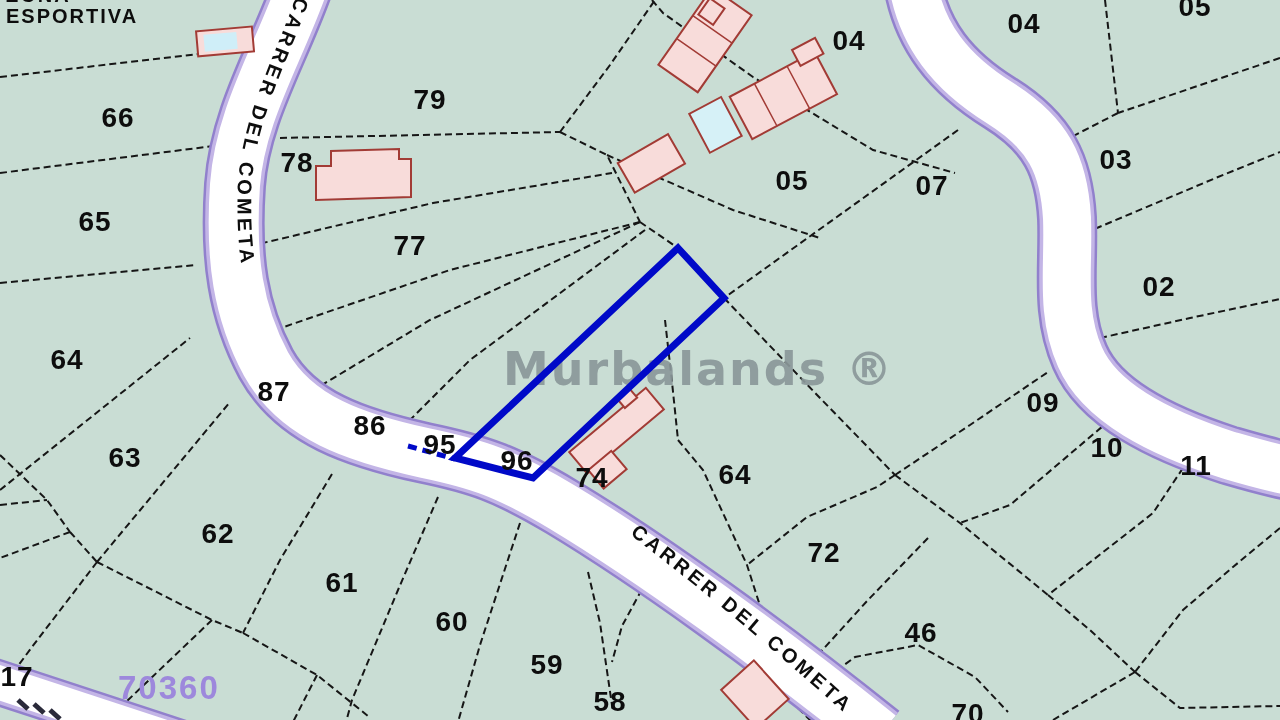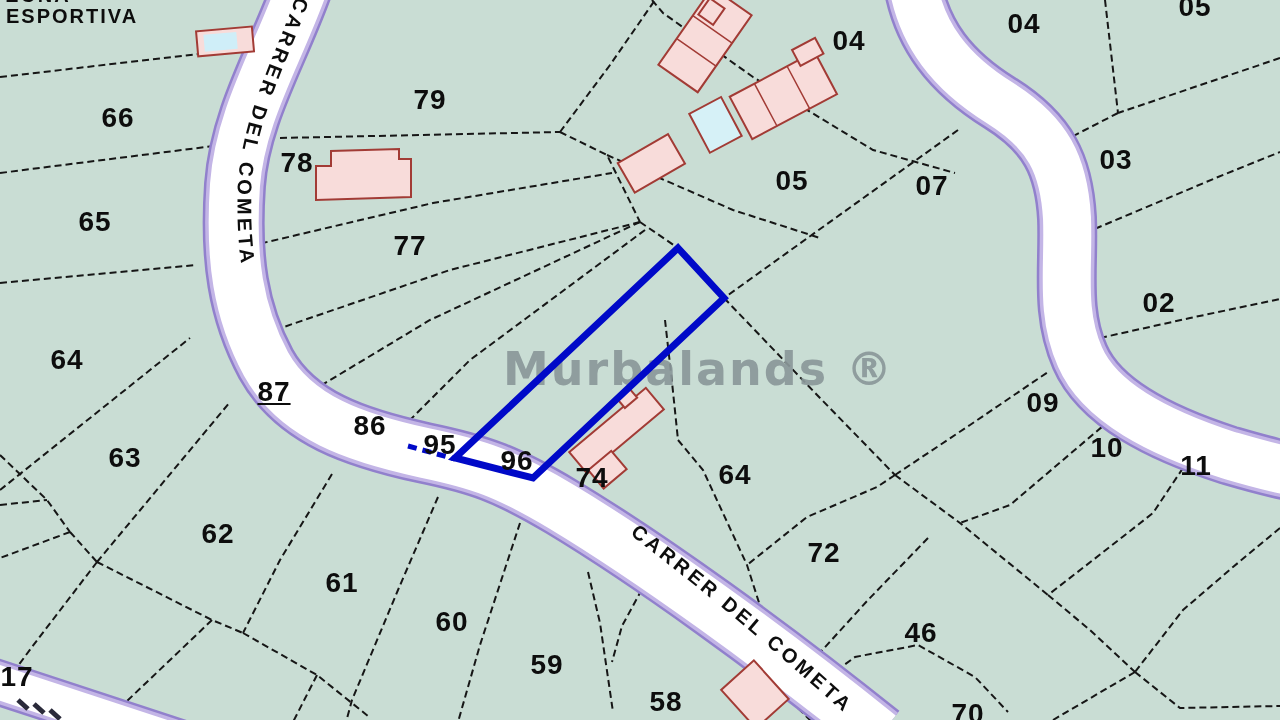--- a/index.html
+++ b/index.html
@@ -169,48 +169,49 @@
   <text class="watermark" x="503" y="385">Murbalands ®</text>
 
   <g>
     <polygon points="678,248 724,298 533,478 455,458" fill="none" stroke="var(--blue)" stroke-width="7" stroke-linejoin="miter"></polygon>
     <path d="M 408,446 L 455,459" stroke="var(--blue)" stroke-width="5" stroke-dasharray="9 6" fill="none"></path>
   </g>
 </svg>
 
   <div class="zone-label">ZONA
 ESPORTIVA</div>
+  <div class="area-code">70360</div>
   <div>
       <div class="plabel" style="left: 118px; top: 118px;">66</div>
       <div class="plabel" style="left: 95px; top: 222px; text-align: right;">65</div>
       <div class="plabel" style="left: 67px; top: 360px;">64</div>
       <div class="plabel" style="left: 125px; top: 458px;">63</div>
       <div class="plabel" style="left: 218px; top: 534px;">62</div>
       <div class="plabel" style="left: 342px; top: 583px;">61</div>
       <div class="plabel" style="left: 452px; top: 622px;">60</div>
       <div class="plabel" style="left: 547px; top: 665px;">59</div>
-      <div class="plabel" style="left: 666px; top: 702px; text-align: right;">58</div>
+      <div class="plabel" style="left: 610px; top: 702px; text-align: right;">58</div>
       <div class="plabel" style="left: 17px; top: 677px;">17</div>
       <div class="plabel" style="left: 430px; top: 100px;">79</div>
       <div class="plabel" style="left: 297px; top: 163px;">78</div>
       <div class="plabel" style="left: 410px; top: 246px; text-align: right;">77</div>
-      <div class="plabel" style="left: 274px; top: 392px; text-decoration: underline;">87</div>
+      <div class="plabel" style="left: 274px; top: 392px;">87</div>
       <div class="plabel" style="left: 370px; top: 426px;">86</div>
       <div class="plabel" style="left: 440px; top: 445px;">95</div>
       <div class="plabel" style="left: 517px; top: 461px;">96</div>
       <div class="plabel" style="left: 592px; top: 478px;">74</div>
       <div class="plabel" style="left: 735px; top: 475px;">64</div>
       <div class="plabel" style="left: 824px; top: 553px;">72</div>
       <div class="plabel" style="left: 921px; top: 633px;">46</div>
       <div class="plabel" style="left: 968px; top: 714px;">70</div>
       <div class="plabel" style="left: 792px; top: 181px;">05</div>
       <div class="plabel" style="left: 932px; top: 186px;">07</div>
       <div class="plabel" style="left: 849px; top: 41px;">04</div>
       <div class="plabel" style="left: 1024px; top: 24px;">04</div>
       <div class="plabel" style="left: 1116px; top: 160px;">03</div>
-      <div class="plabel" style="left: 1159px; top: 287px; margin-top: 16px;">02</div>
+      <div class="plabel" style="left: 1159px; top: 287px;">02</div>
       <div class="plabel" style="left: 1043px; top: 403px;">09</div>
       <div class="plabel" style="left: 1107px; top: 448px;">10</div>
       <div class="plabel" style="left: 1196px; top: 466px;">11</div>
       <div class="plabel" style="left: 1195px; top: 7px;">05</div>
     </div>
 
 </div>
 
 </body></html>

